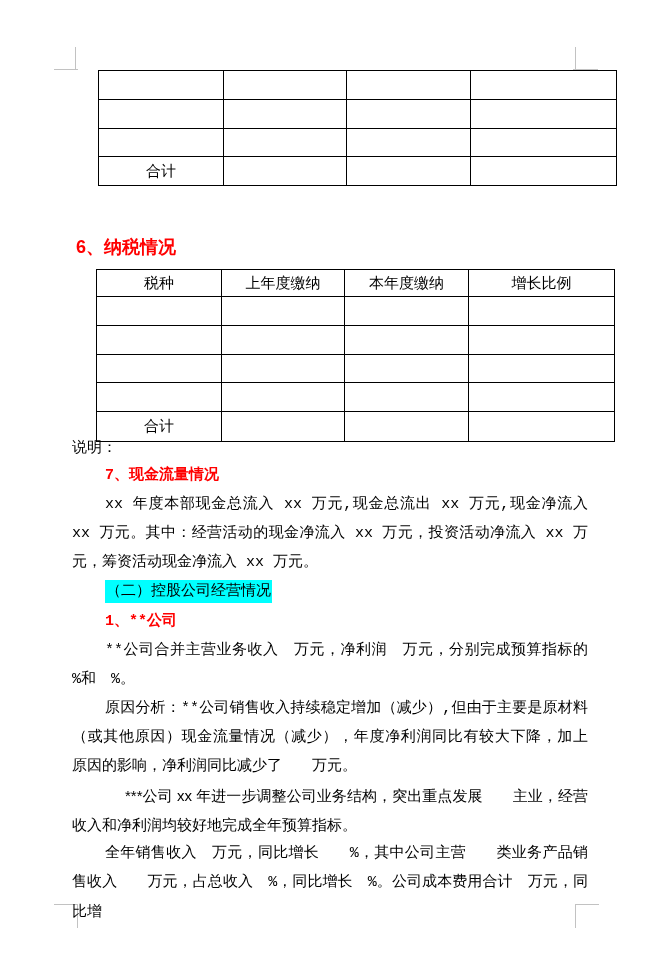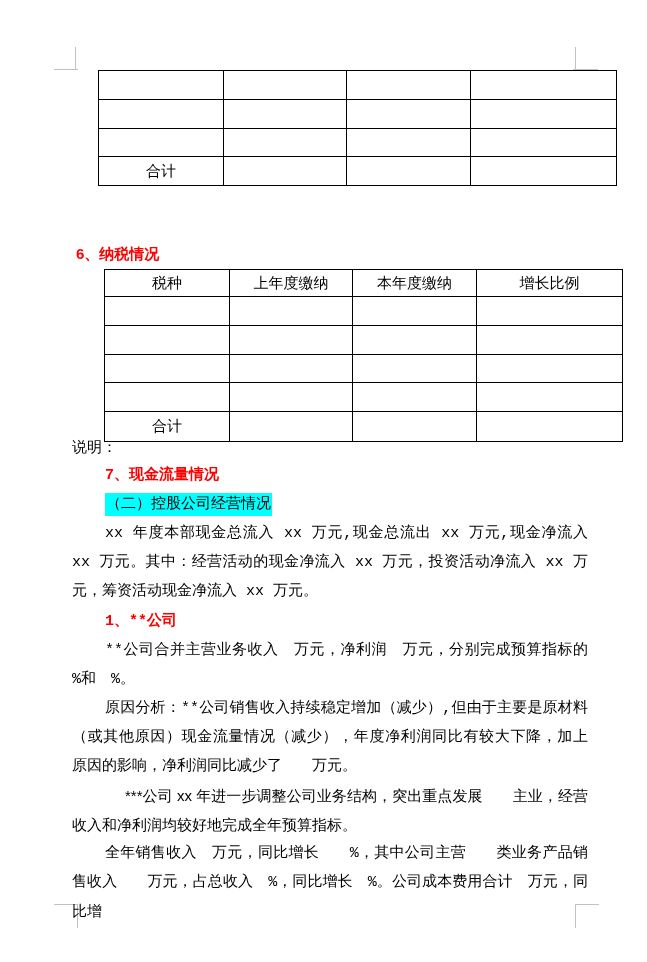--- a/index.html
+++ b/index.html
@@ -7,25 +7,25 @@
     position:relative; width:647px; height:962px; background:#ffffff;
     overflow:hidden; font-family:"Liberation Sans", sans-serif; color:#000000;
   }
   
   .crop { position:absolute; background:#c2c2c2; }
   
   table { border-collapse:collapse; position:absolute; table-layout:fixed; background:#fff;margin-left:28px; }
   td { border:1px solid #000000; font-size:15px; text-align:center; vertical-align:middle; padding:0; overflow:hidden; }
   .t1 { left:70px; top:70px; width:518px; }
   .t1 tr { height:28.75px; }
-  .t2 { left:76px; top:269px; width:518px; }
+  .t2 { left:68px; top:269px; width:518px; }
   .t2 tr { height:28.8px; }
   
   .h-red { color:#ff0000; font-weight:bold; }
-  .h6 { position:absolute; left:76px; top:245px; font-size:15px; }
+  .h6 { position:absolute; left:76px; top:235px; font-size:18px; }
   .flow {
     position:absolute; left:72px; top:432px; width:516px;
     font-size:15px; line-height:29.1px; text-align:justify;
   }
   .flow p { margin:0; }
   .ind  { text-indent:33px;font-family:Liberation Mono, monospace; }
   .ind2 { text-indent:53px; }
   .hl { background:#00ffff; color:#000000; padding:3px 1px; }
 </style>
 </head>
@@ -122,22 +122,22 @@
       <td></td>
       <td></td>
       <td></td>
     </tr>
   </tbody>
     </table>
 
   <div class="flow">
     <p>说明：</p>
     <p class="ind h-red">7、现金流量情况</p>
+    <p class="ind">xx 年度本部现金总流入 xx 万元,现金总流出 xx 万元,现金净流入 xx 万元。其中：经营活动的现金净流入 xx 万元，投资活动净流入 xx 万元，筹资活动现金净流入 xx 万元。</p>
     <p class="ind"><span class="hl">（二）控股公司经营情况</span></p>
-    <p class="ind">xx 年度本部现金总流入 xx 万元,现金总流出 xx 万元,现金净流入 xx 万元。其中：经营活动的现金净流入 xx 万元，投资活动净流入 xx 万元，筹资活动现金净流入 xx 万元。</p>
     <p class="ind h-red">1、**公司</p>
     <p class="ind">**公司合并主营业务收入　万元，净利润　万元，分别完成预算指标的　%和　%。</p>
     <p class="ind">原因分析：**公司销售收入持续稳定增加（减少）,但由于主要是原材料（或其他原因）现金流量情况（减少），年度净利润同比有较大下降，加上　　原因的影响，净利润同比减少了　　万元。</p>
     <p class="ind2">***公司 xx 年进一步调整公司业务结构，突出重点发展　　主业，经营收入和净利润均较好地完成全年预算指标。</p>
     <p class="ind">全年销售收入　万元，同比增长　　%，其中公司主营　　类业务产品销售收入　　万元，占总收入　%，同比增长　%。公司成本费用合计　万元，同比增</p>
   </div>
 
 </div>
 
 </body></html>

